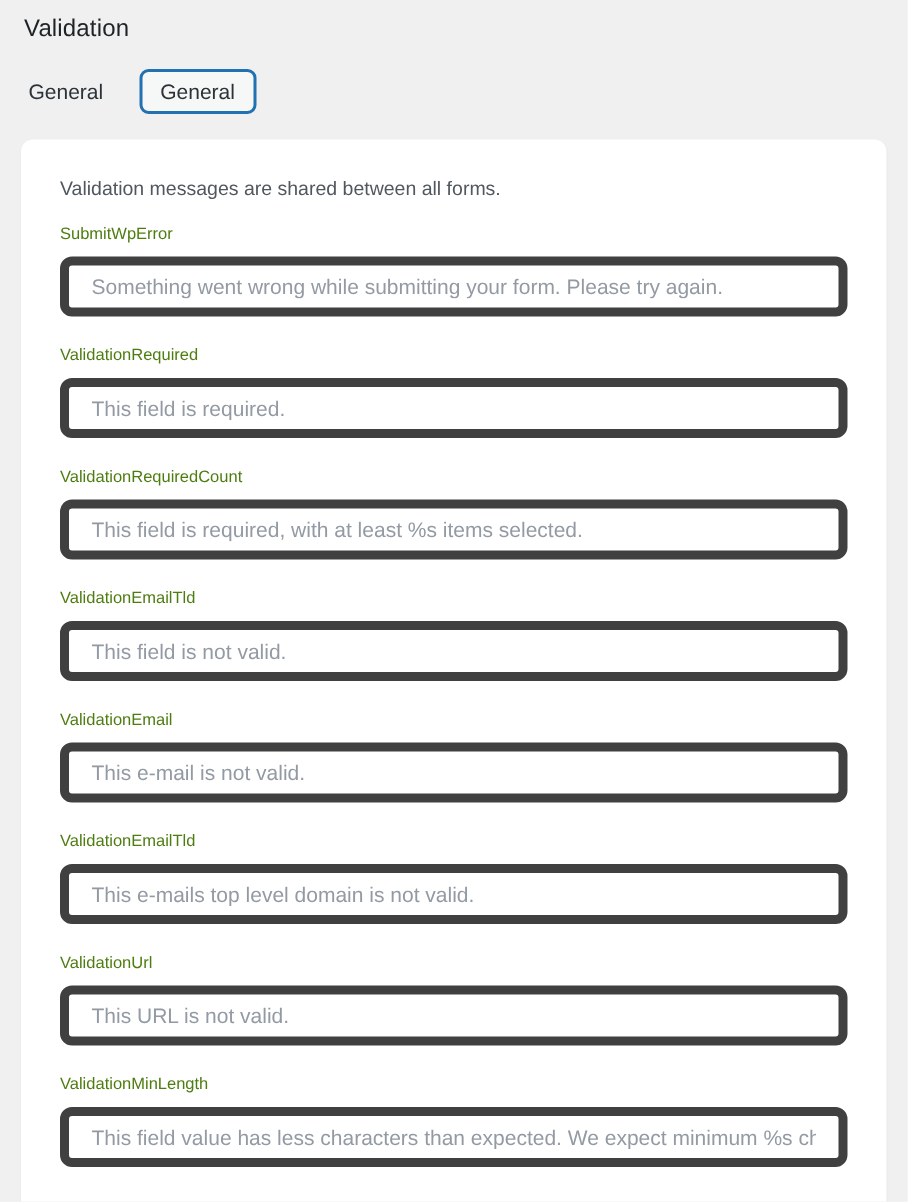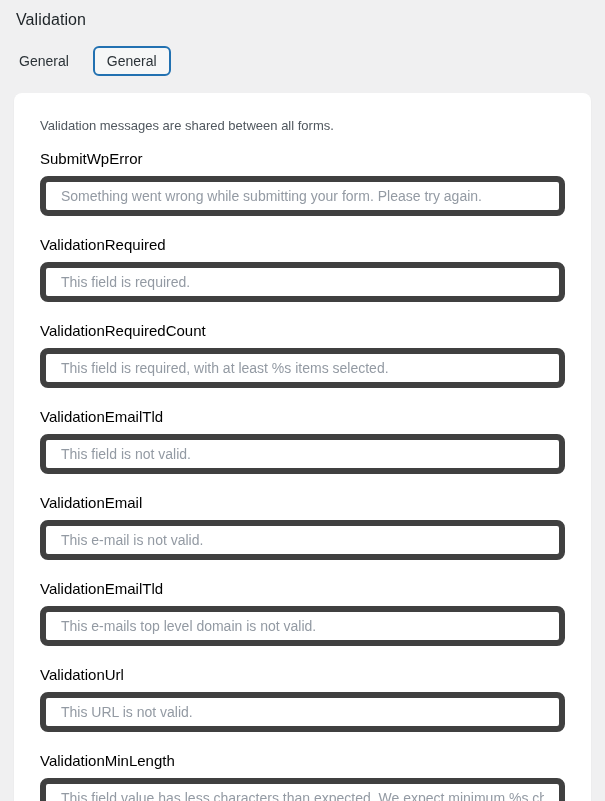--- a/index.html
+++ b/index.html
@@ -35,21 +35,21 @@
     padding: 25px 26px 10px 26px;
     box-shadow: 0 1px 2px rgba(0,0,0,.05);
     height: 760px;
   }
   .intro {
     font-size: 13px; color: #50575e; margin-bottom: 17px;
   }
   .field { margin-bottom: 20px; }
   .field-label {
     display: block;
-    font-size: 15px; font-weight: 500; color: #000000;
+    font-size: 11px; font-weight: 500; color: #4d7c0f;
     margin-bottom: 9px;
   }
   .field-input {
     display: block; width: 100%; height: 40px;
     border: 6px solid #404040; border-radius: 8px;
     background: #fff; padding: 0 15px;
     font-family: "Liberation Sans", "DejaVu Sans", sans-serif;
     font-size: 14px; color: #2c3338;
     outline: none;
   }

